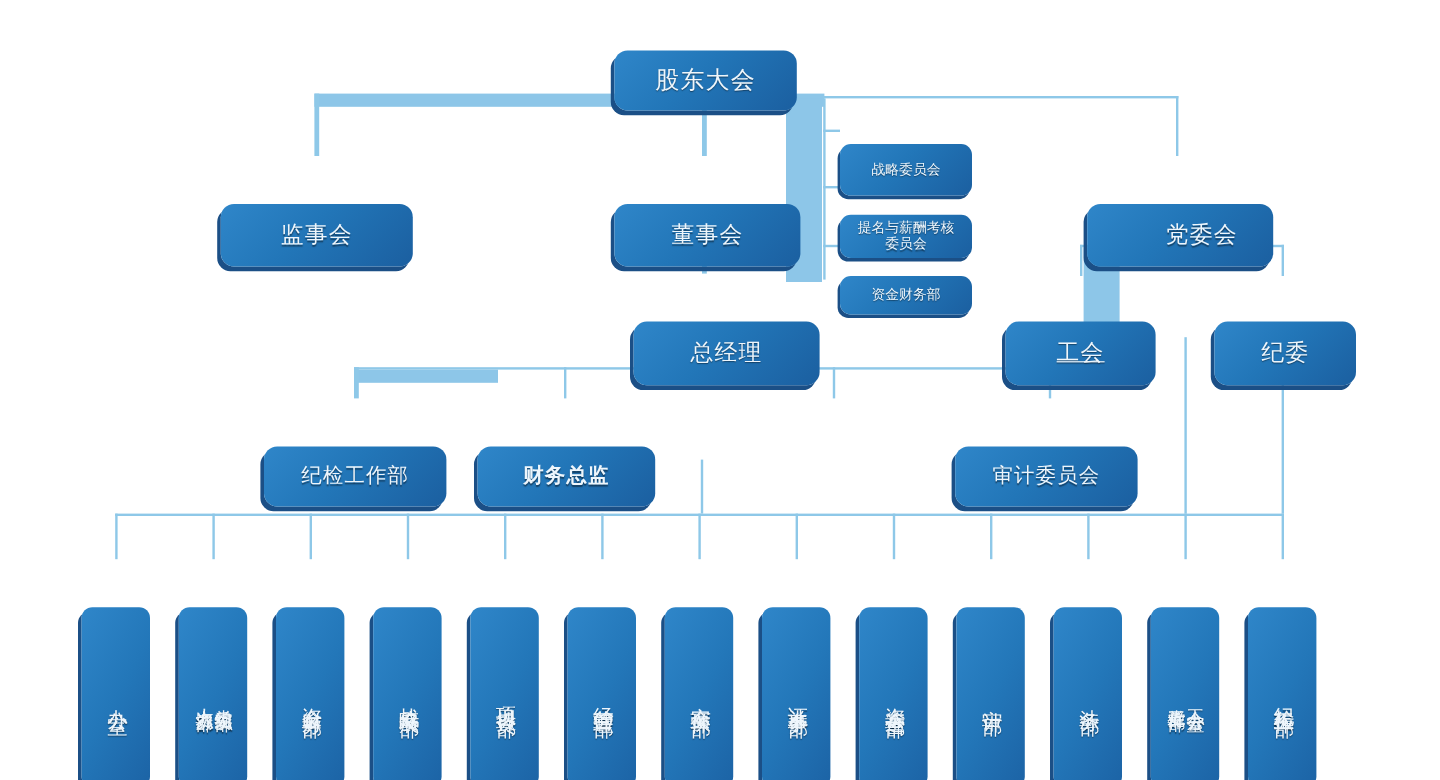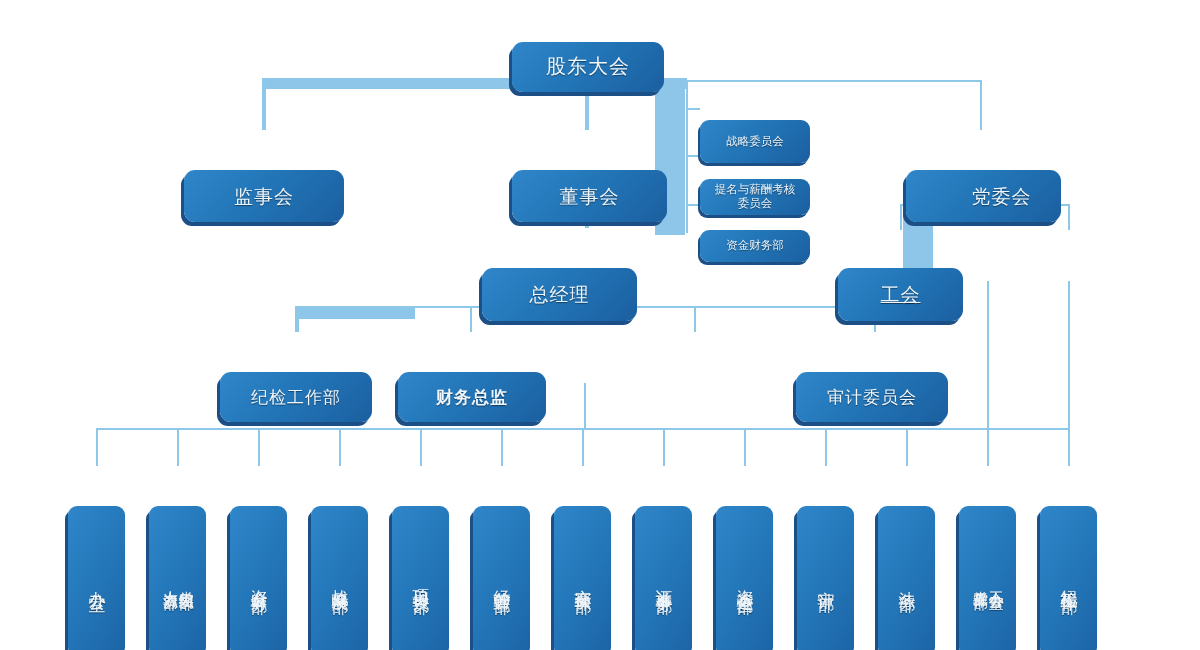--- a/index.html
+++ b/index.html
@@ -144,28 +144,31 @@
     <span class="lbl">战略委员会</span>
   </div>
   <div class="node n-cmt" style="left:700px;top:139px;width:110px;height:36px;">
     <span class="lbl">提名与薪酬考核
 委员会</span>
   </div>
   <div class="node n-cmt" style="left:700px;top:190px;width:110px;height:32px;">
     <span class="lbl">资金财务部</span>
   </div>
 
-  <div class="node n-mid" style="left:482px;top:228px;width:155px;height:53px;">
+  <div class="node n-mid" style="left:528px;top:228px;width:155px;height:53px;">
     <span class="lbl">总经理</span>
   </div>
 
   <div class="node n-mid" style="left:838px;top:228px;width:125px;height:53px;text-decoration:underline;">
     <span class="lbl">工会</span>
   </div>
 
+  <div class="node n-mid" style="left:1012px;top:228px;width:118px;height:53px;">
+    <span class="lbl">纪委</span>
+  </div>
 
   <div class="node n-small" style="left:220px;top:332px;width:152px;height:50px;">
     <span class="lbl">纪检工作部</span>
   </div>
   <div class="node n-small" style="left:398px;top:332px;width:148px;height:50px;font-weight:bold;">
     <span class="lbl">财务总监</span>
   </div>
   <div class="node n-small" style="left:796px;top:332px;width:152px;height:50px;">
     <span class="lbl">审计委员会</span>
   </div>

